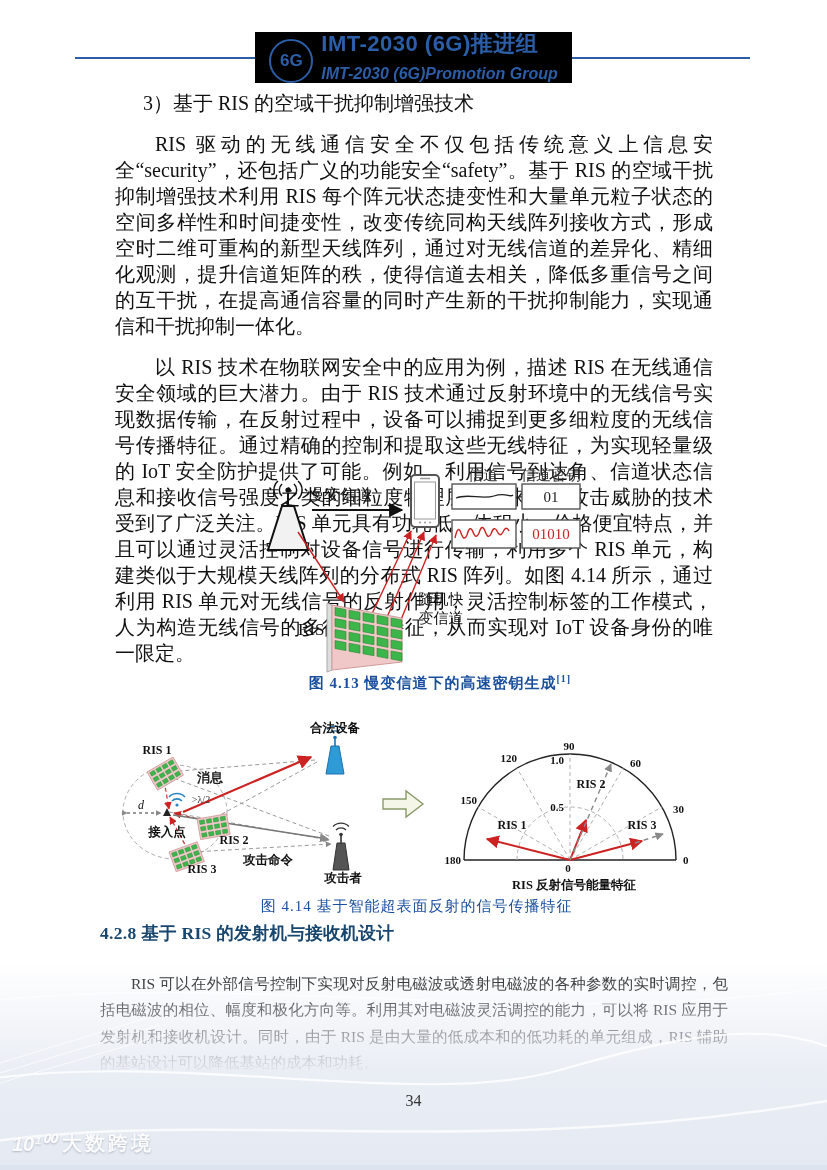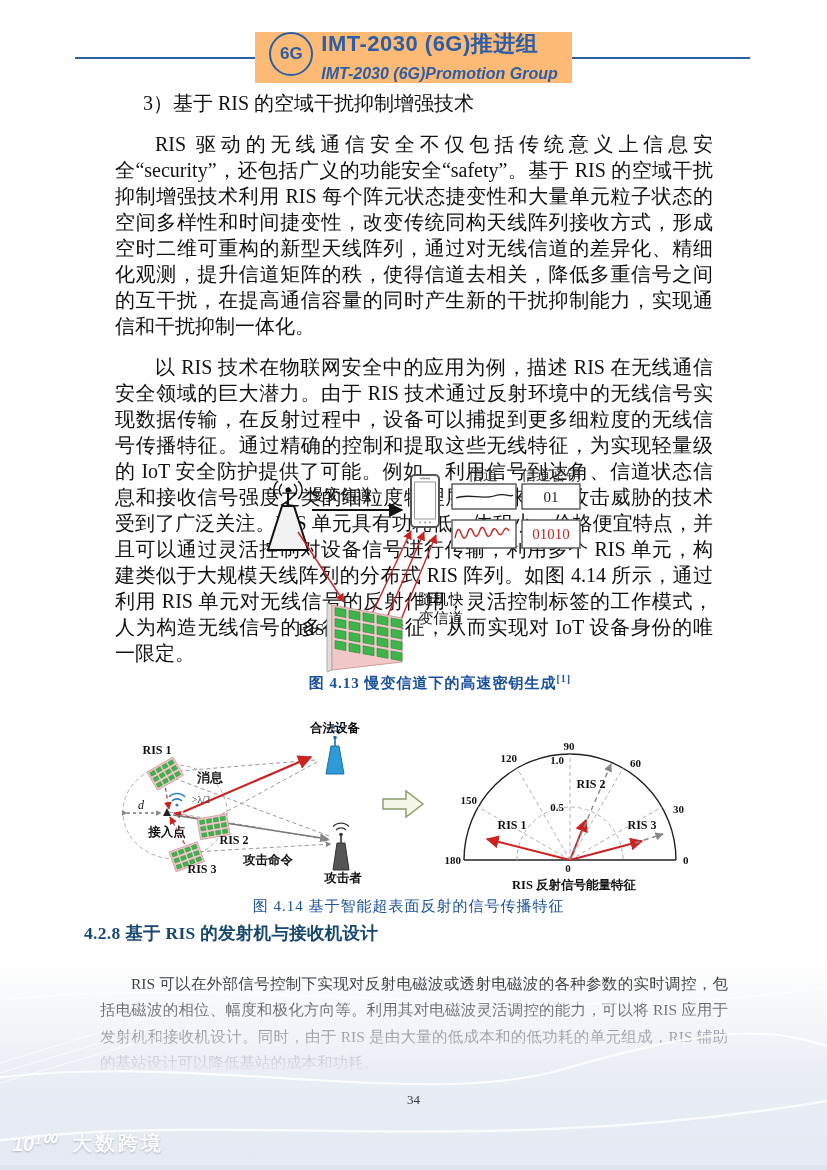--- a/index.html
+++ b/index.html
@@ -1,51 +1,51 @@
 <!DOCTYPE html>
 <html><head>
 <meta charset="utf-8">
 <style>
   html,body{margin:0;padding:0;background:#888;}
   .page{position:relative;width:827px;height:1170px;background:#ffffff;margin:0 auto;
         font-family:"Liberation Serif","DejaVu Serif",serif;overflow:hidden;}
   
   .header{position:absolute;top:30px;left:0;right:0;height:58px;text-align:center;}
   .header-line{position:absolute;top:27px;left:75px;right:77px;height:2px;background:#2b5ea7;}
-  .header-badge{position:relative;display:inline-flex;align-items:flex-start;gap:8px;background:#fdba74;
+  .header-badge{position:relative;display:inline-flex;align-items:flex-end;gap:8px;background:#000000;
                 padding:0 14px;margin-top:2px;}
   .logo-circle{width:40px;height:40px;border:2px solid #2b5ea7;border-radius:50%;
                display:flex;align-items:center;justify-content:center;
                color:#2b5ea7;font-family:"Liberation Sans",sans-serif;font-weight:bold;font-size:17px;}
   .header-titles{text-align:left;font-family:"Liberation Sans",sans-serif;color:#2b5ea7;line-height:1.05;}
   .title-zh{font-size:22px;font-weight:bold;letter-spacing:.5px;}
   .title-en{font-size:16px;font-weight:bold;margin-top:11px;font-style:italic;}
   
   .body-text{position:absolute;top:90px;left:100px;width:628px;font-size:20px;line-height:26px;
              color:#111;text-align:justify;}
   .item-heading{text-indent:43px;}
   .para{text-indent:2em;margin:15px;}
-  .section-heading{position:absolute;top:921px;left:84px;font-size:17.5px;font-weight:bold;
+  .section-heading{position:absolute;top:921px;left:100px;font-size:17.5px;font-weight:bold;
                    color:#17466f;letter-spacing:.3px;}
   .para3{position:absolute;top:955px;left:100px;width:628px;font-size:15.5px;line-height:26.5px;
          color:#111;text-align:justify;text-indent:2em;}
   
   .fig-svg{position:absolute;}
   .fig-caption{position:absolute;text-align:center;color:#1a4f9e;font-size:15px;letter-spacing:1px;}
   .cap413{top:673px;left:240px;width:400px;font-weight:bold;}
-  .cap414{top:897px;left:0;width:817px;}
+  .cap414{top:897px;left:8px;width:817px;}
   .fig-caption sup{font-size:10px;}
   svg text{font-family:"Liberation Serif","DejaVu Serif",serif;}
   
   .footer-bg{position:absolute;left:0;bottom:0;width:827px;height:210px;
              background:linear-gradient(180deg, rgba(233,237,244,0) 0%, #e9edf4 55%, #e5eaf2 100%);}
   .footer-waves{position:absolute;left:0;bottom:0;}
   .page-number{position:absolute;top:1092px;left:0;width:827px;text-align:center;
-               font-size:13px;color:#333;}
-  .watermark{position:absolute;left:12px;top:1130px;display:flex;align-items:center;gap:17px;
+               font-size:16px;color:#333;}
+  .watermark{position:absolute;left:12px;top:1130px;display:flex;align-items:center;gap:7px;
              font-family:"Liberation Sans",sans-serif;color:rgba(255,255,255,0.92);
              text-shadow:0 1px 2px rgba(148,155,172,0.65);}
   .wm-logo{font-size:20px;font-weight:bold;font-style:italic;}
   .wm-text{font-size:20px;font-weight:bold;letter-spacing:3px;}
   .bottom-edge{position:absolute;left:0;bottom:0;width:827px;height:5px;background:#dde4ef;}
 </style>
 </head>
 <body>
 
 <div class="page">

